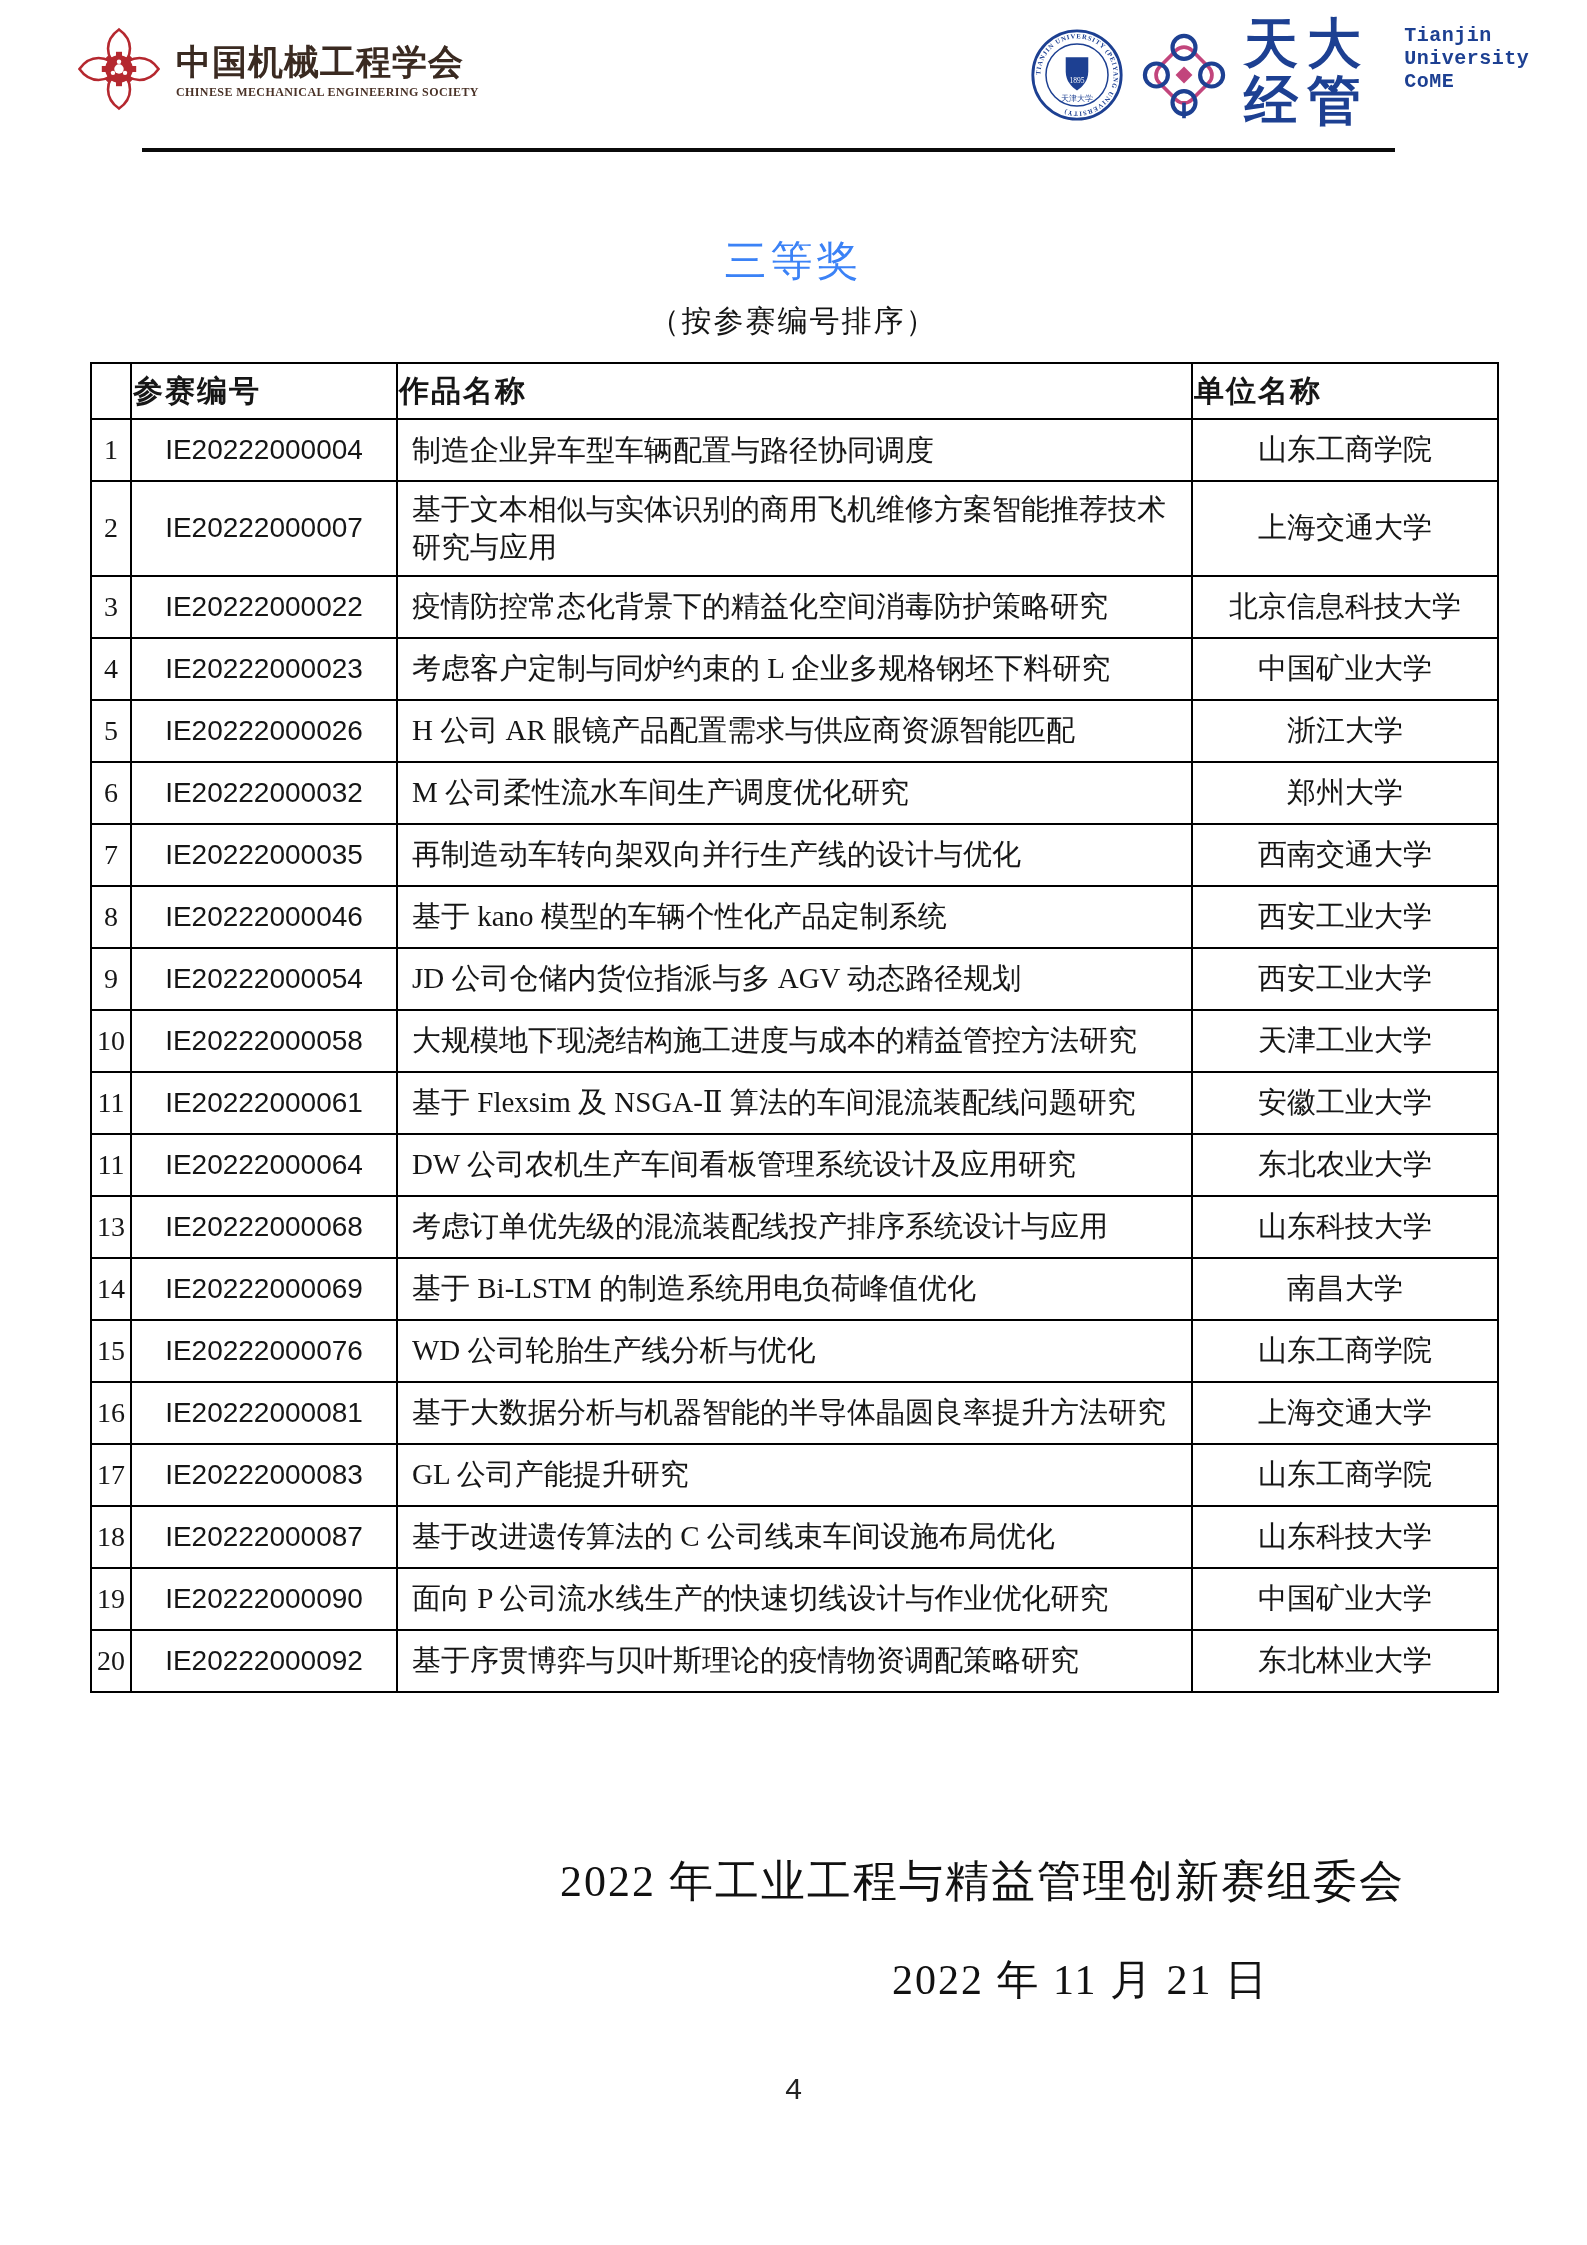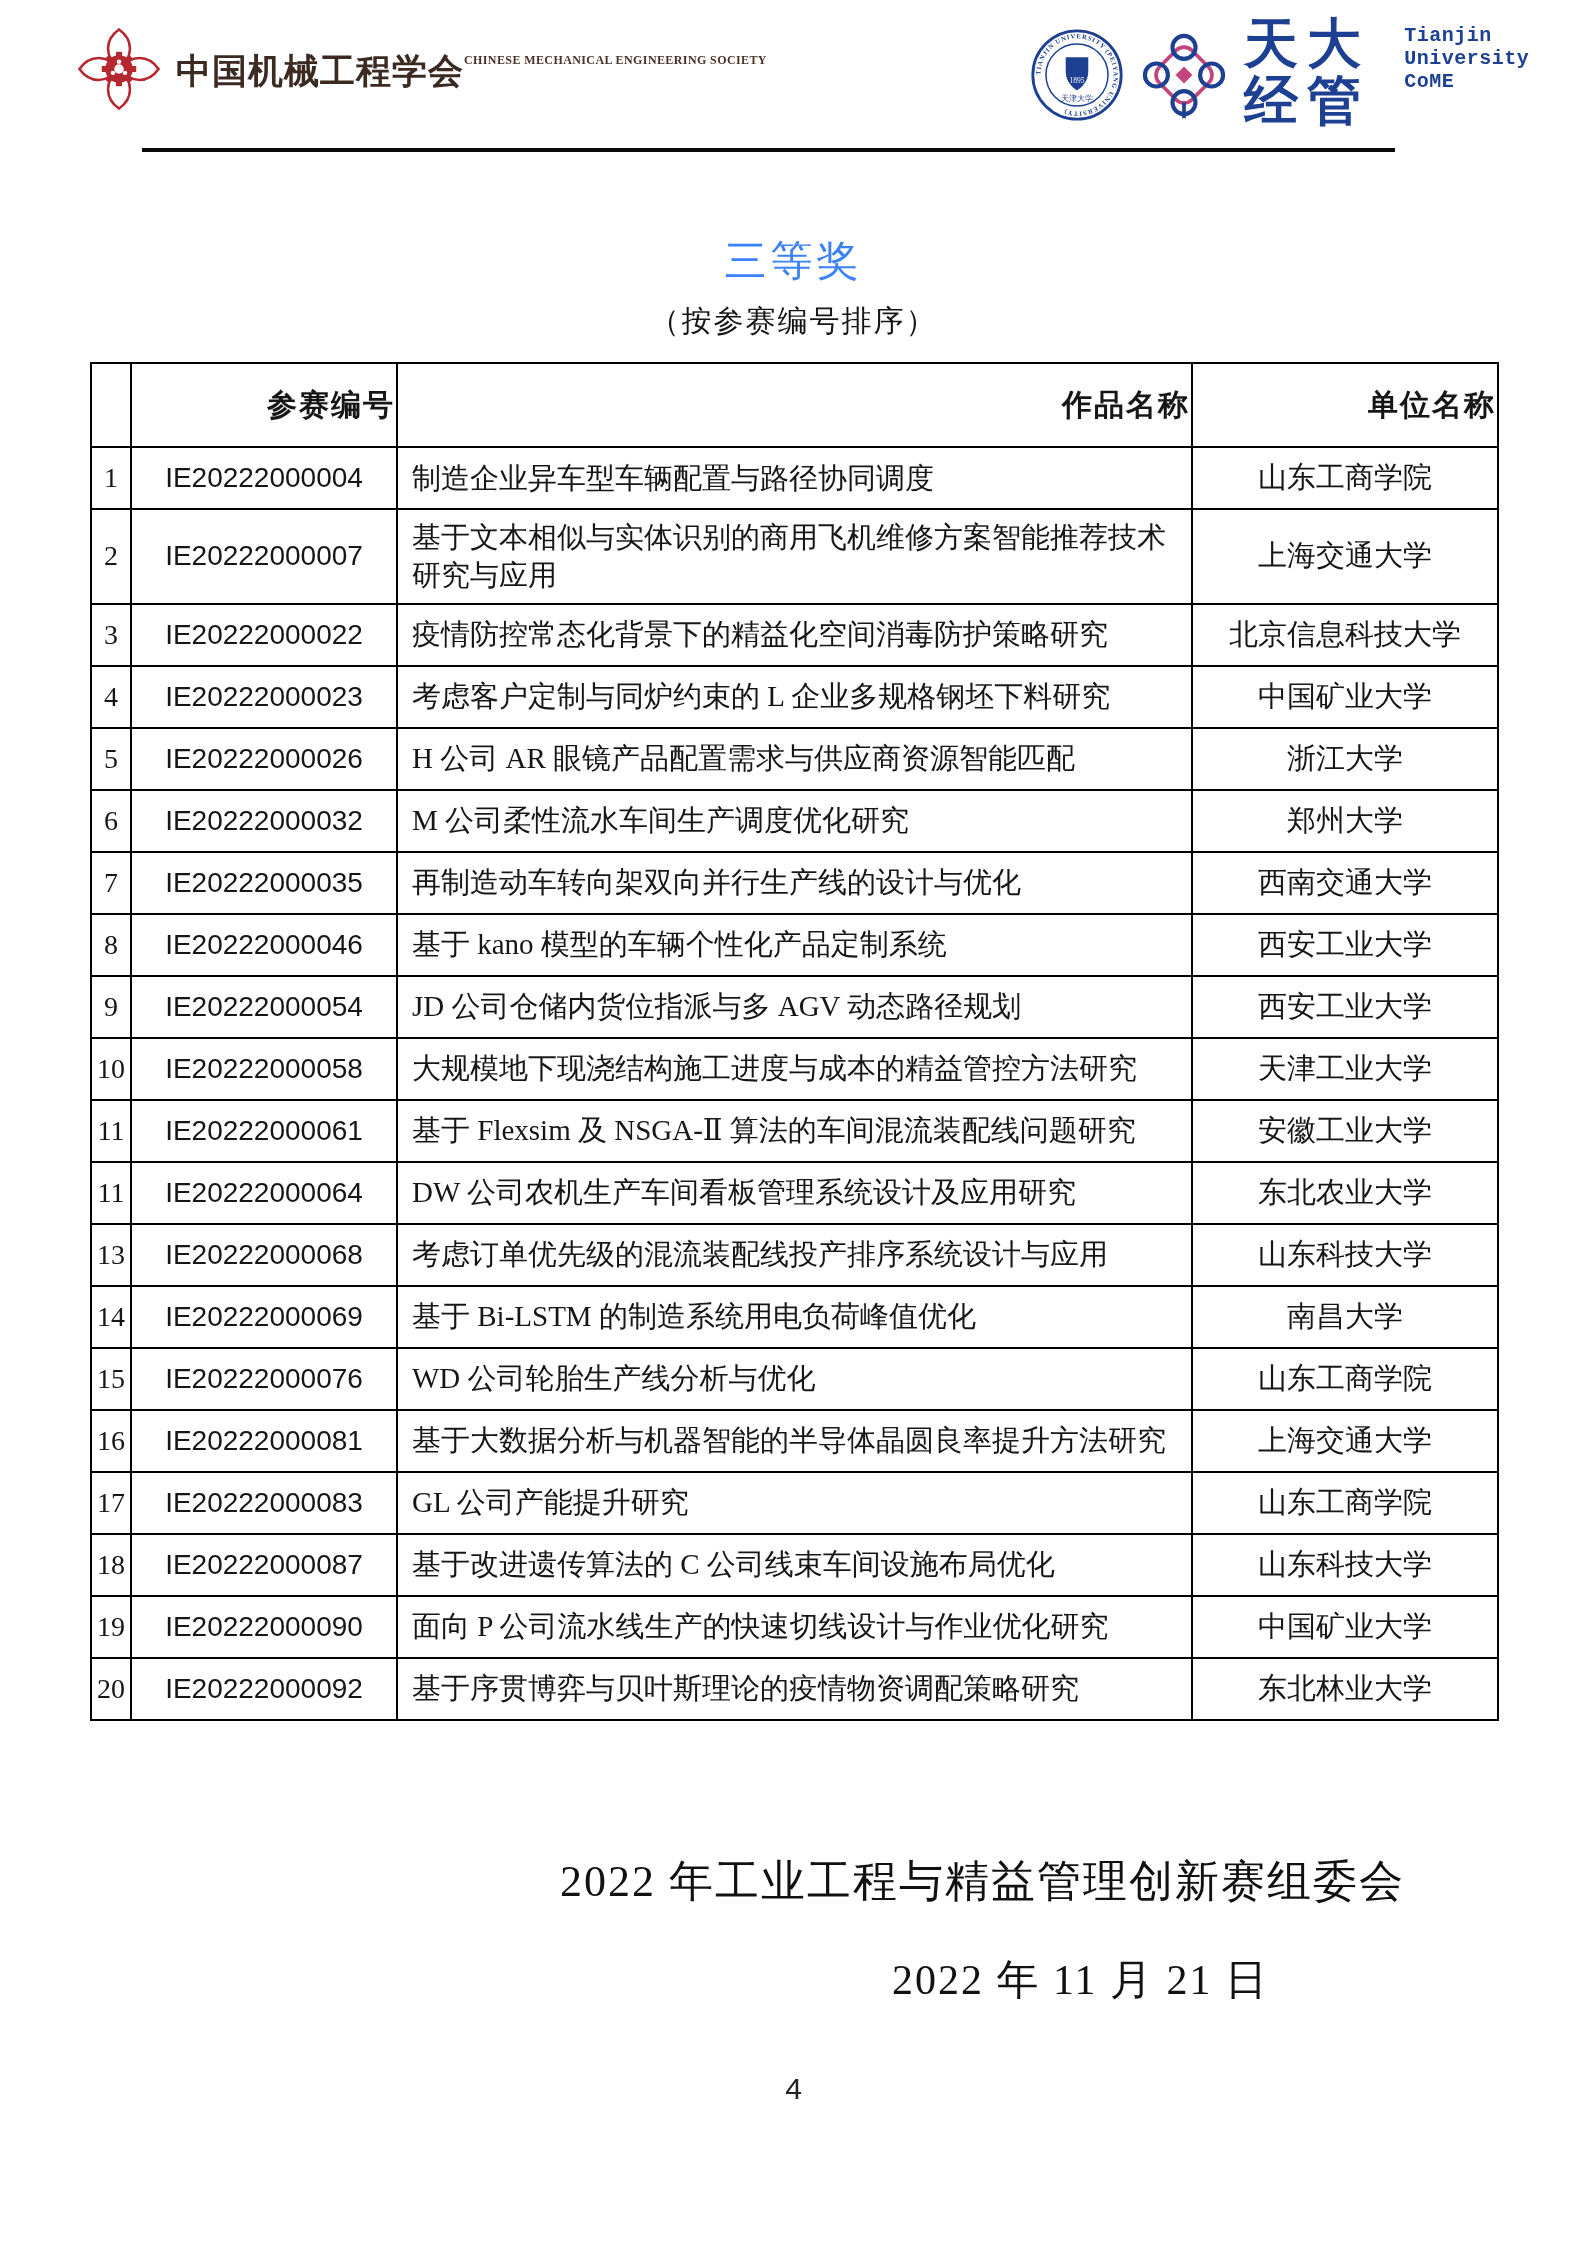--- a/index.html
+++ b/index.html
@@ -12,21 +12,21 @@
     font-family: "Liberation Serif", "DejaVu Serif", serif;
     color: #1c1c1c;
     overflow: hidden;
   }
 
   
   .hdr-left {
     position: absolute; left: 76px; top: 26px;
     display: flex; align-items: center; gap: 14px;
   }
-  .cmes-text { display: flex; }
+  .cmes-text { display: flex; flex-direction: column; }
   .cmes-cn {
     font-size: 35px; font-weight: bold; color: #3a2a21;
     letter-spacing: 1px; line-height: 1.15;
     font-family: "Liberation Sans", "DejaVu Sans", sans-serif;
   }
   .cmes-en {
     font-size: 12px; font-weight: bold; color: #4a3227;
     letter-spacing: 0.4px; margin-top: 2px;
     font-family: Liberation Serif, serif;
   }
@@ -63,22 +63,22 @@
   table.awards {
     border-collapse: collapse; table-layout: fixed; width: 1407px;
     font-size: 29px; color: #161616;
   }
   table.awards th, table.awards td {
     border: 2px solid #000000;
     vertical-align: middle;
     overflow: hidden;
   }
   table.awards th {
-    font-weight: bold; font-size: 30px; height: 84px;
-    text-align: right; letter-spacing: 2px;
+    font-weight: bold; font-size: 30px; height: 56px;
+    text-align: left; letter-spacing: 2px;
   }
   td.c-no  { text-align: center; font-size: 28px; height: 62px; }
   td.c-id  {
     text-align: center; font-size: 28px;
     font-family: "Liberation Sans", "DejaVu Sans", sans-serif;
   }
   td.c-work { text-align: left; padding: 8px 14px; line-height: 1.32; border-radius: 9px; }
   td.c-org  { text-align: center; padding: 0 8px; }
 
   

